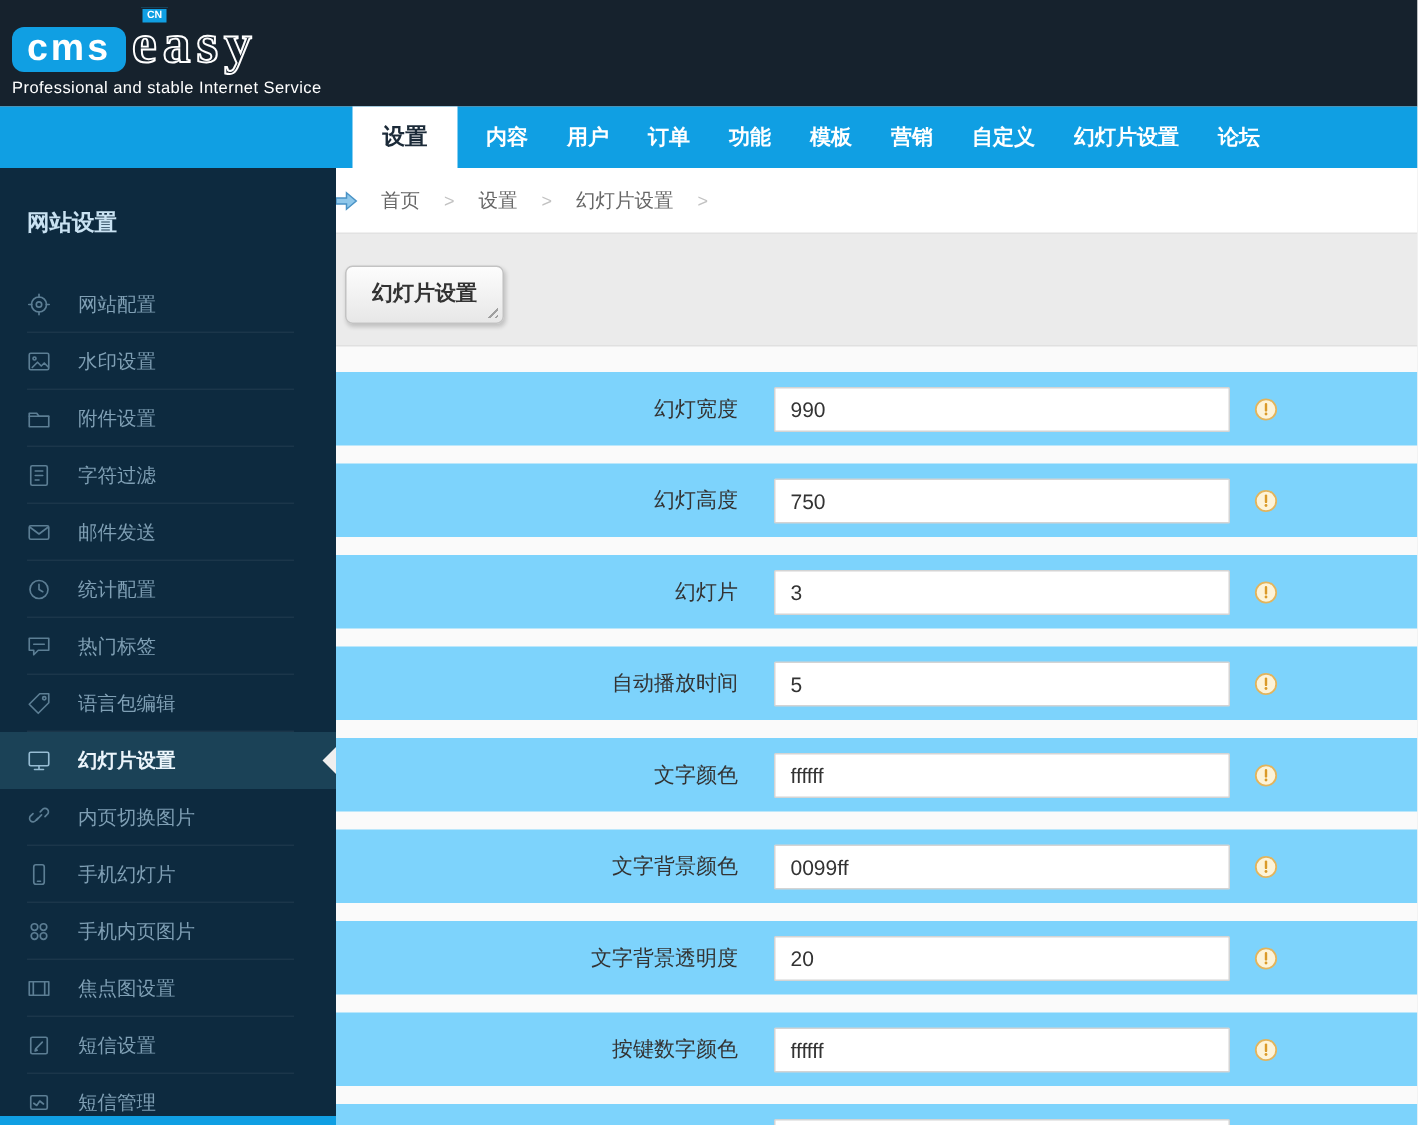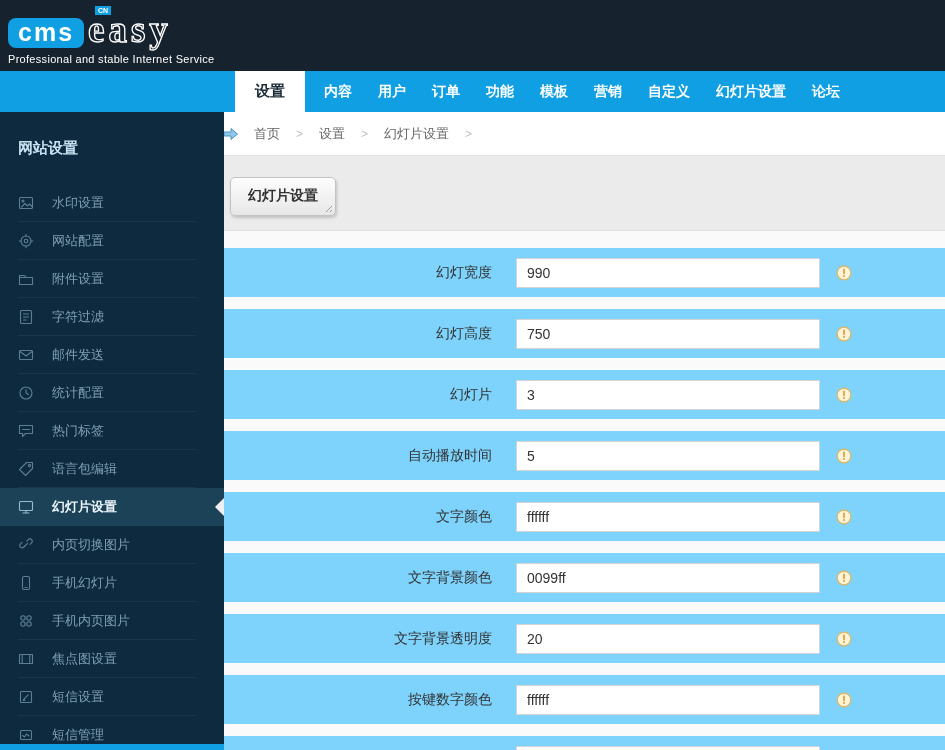--- a/index.html
+++ b/index.html
@@ -98,36 +98,36 @@
       <div class="nav-item">论坛</div>
     </div>
 </div>
 
 <div class="sidebar">
   <div class="sidebar-title">网站设置</div>
   <div id="sidebar-menu">
       <div class="menu-item">
         <span class="mi-icon">
           <svg viewBox="0 0 16 16">
+            <circle cx="8" cy="8" r="5"></circle>
+            <circle cx="8" cy="8" r="1.8"></circle>
+            <path d="M8 1.2v2M8 12.8v2M1.2 8h2M12.8 8h2"></path>
+          </svg>
+        </span>
+        <span>网站配置</span>
+      </div>
+      <div class="menu-item">
+        <span class="mi-icon">
+          <svg viewBox="0 0 16 16">
             <rect x="1.5" y="2.5" width="13" height="11" rx="1"></rect>
             <circle cx="5" cy="6" r="1"></circle>
             <path d="M3.5 12l3.5-3.5 2.5 2.5 2-2 2.5 2.5"></path>
           </svg>
         </span>
         <span>水印设置</span>
-      </div>
-      <div class="menu-item">
-        <span class="mi-icon">
-          <svg viewBox="0 0 16 16">
-            <circle cx="8" cy="8" r="5"></circle>
-            <circle cx="8" cy="8" r="1.8"></circle>
-            <path d="M8 1.2v2M8 12.8v2M1.2 8h2M12.8 8h2"></path>
-          </svg>
-        </span>
-        <span>网站配置</span>
       </div>
       <div class="menu-item">
         <span class="mi-icon">
           <svg viewBox="0 0 16 16">
             <path d="M1.5 13.5v-9h5l1.5 2h6.5v7z"></path>
             <path d="M1.5 6.5h13"></path>
           </svg>
         </span>
         <span>附件设置</span>
       </div>

